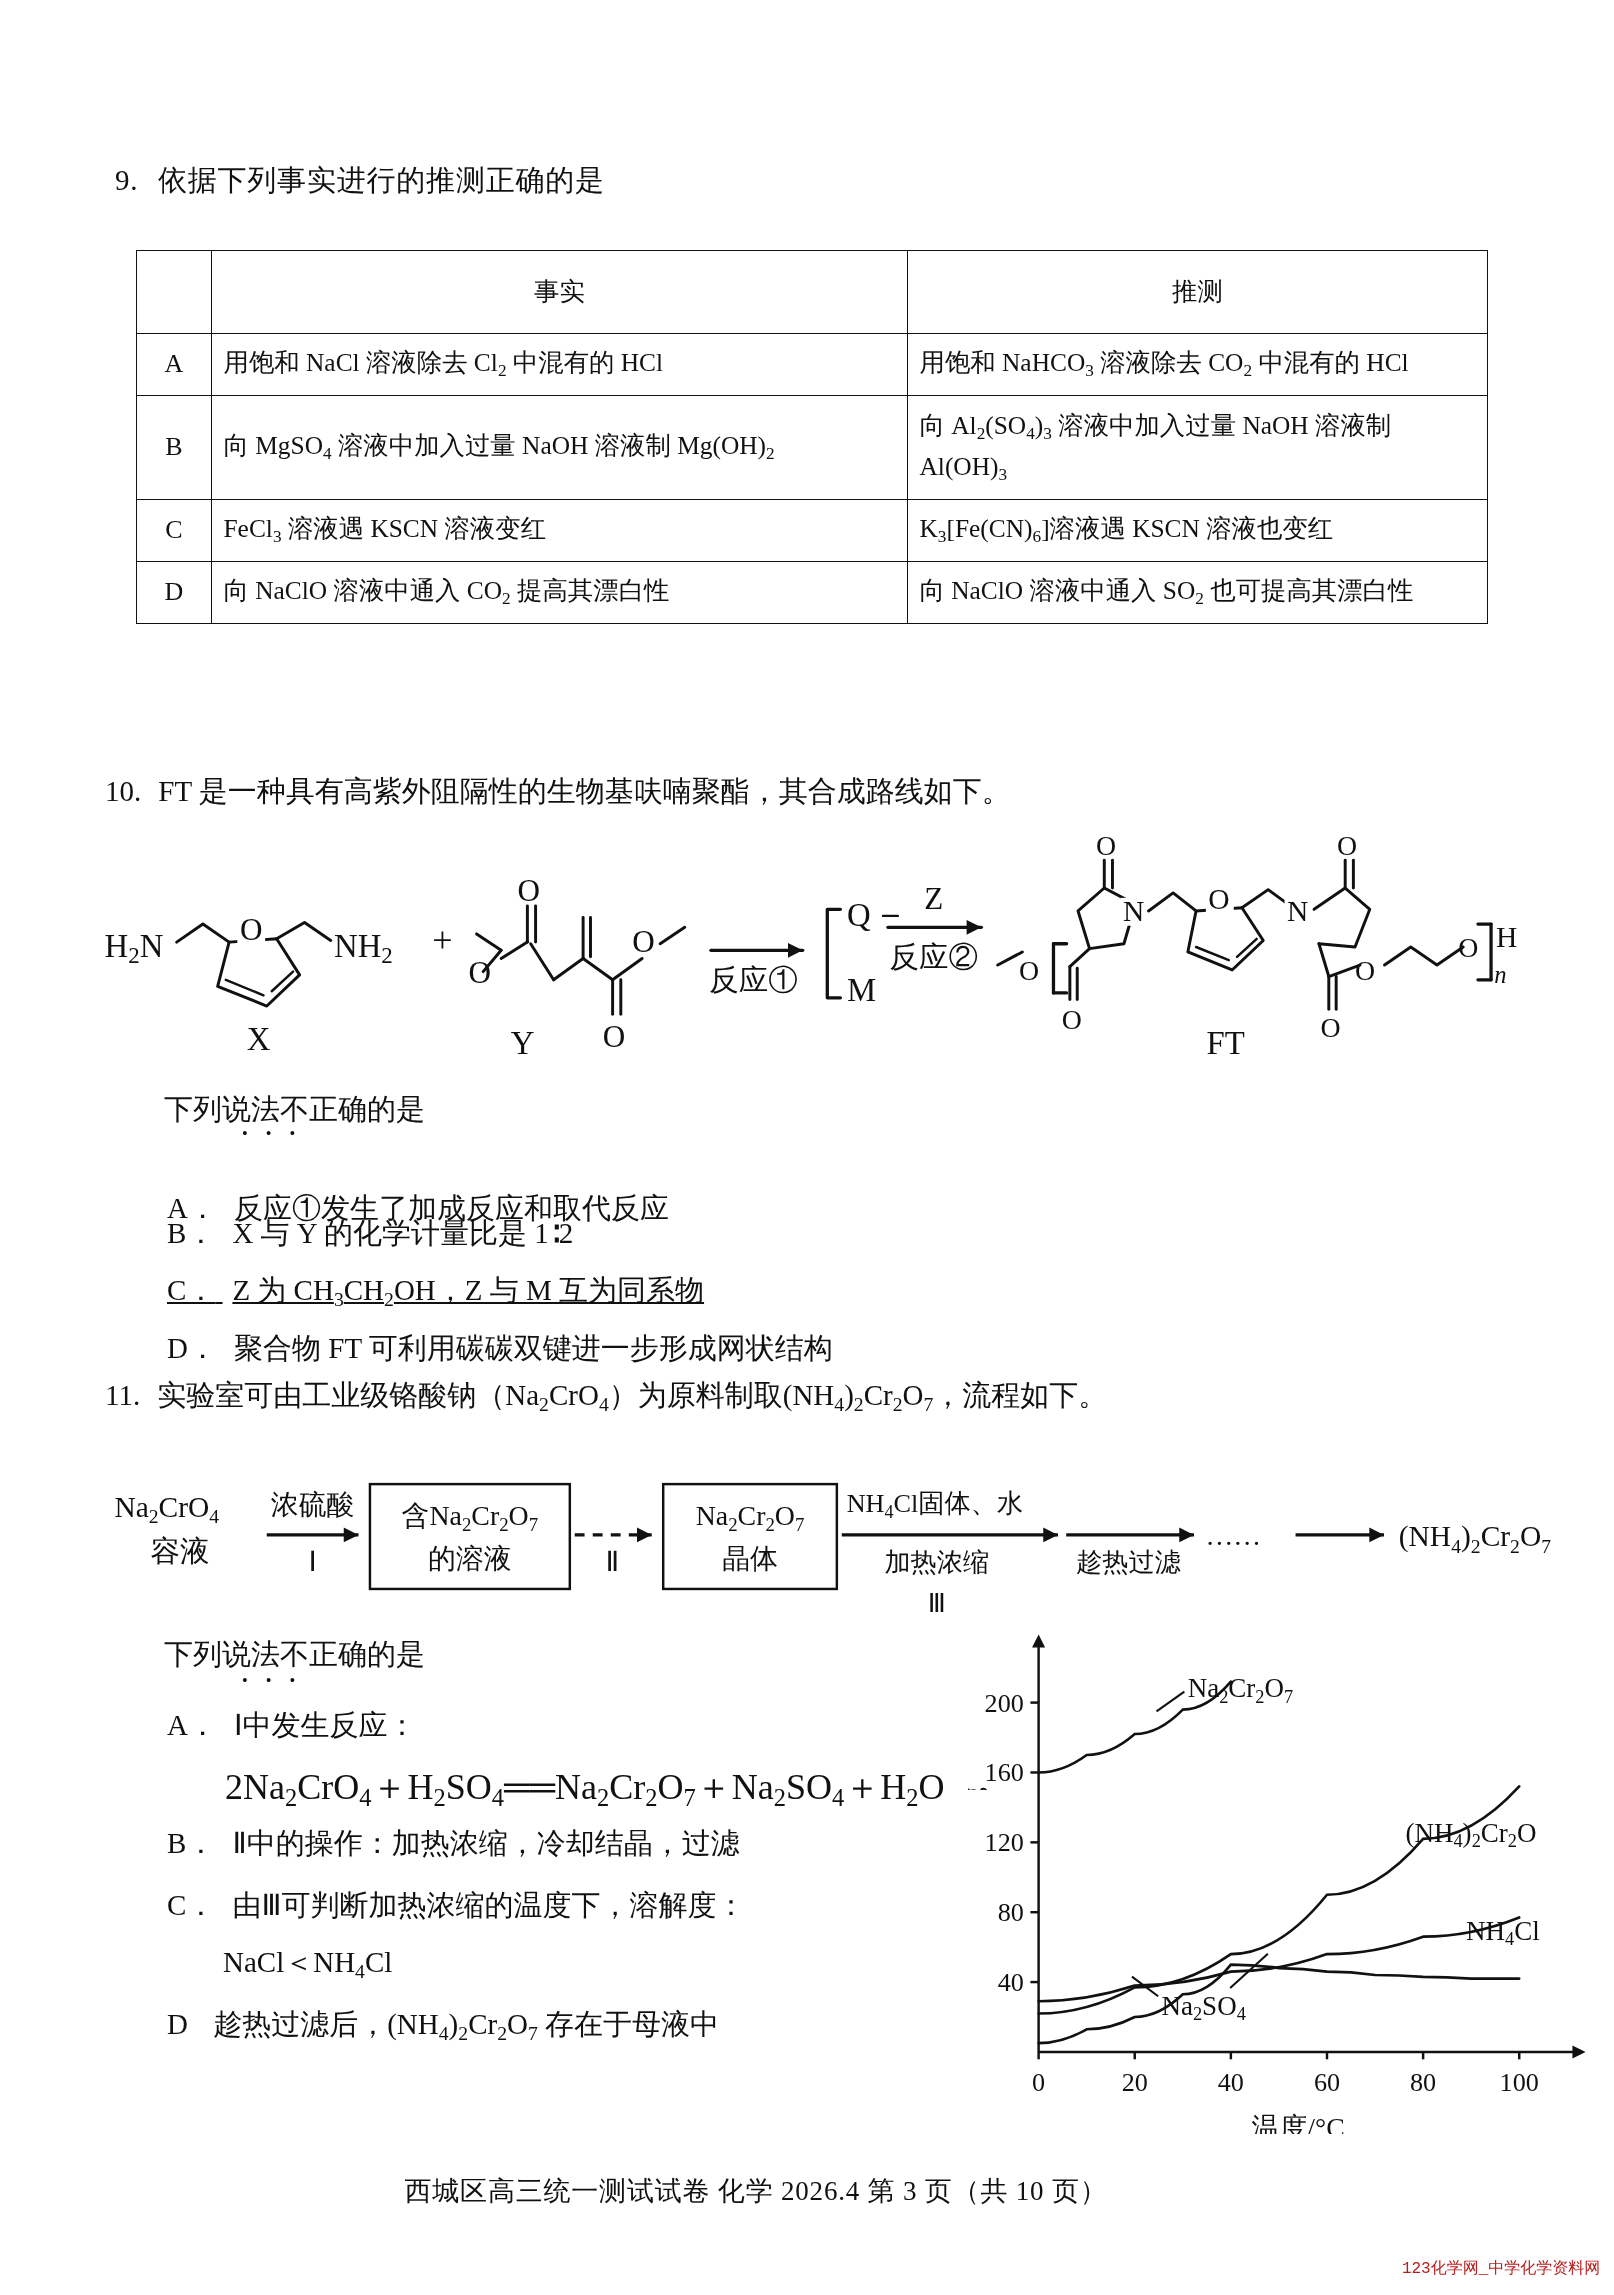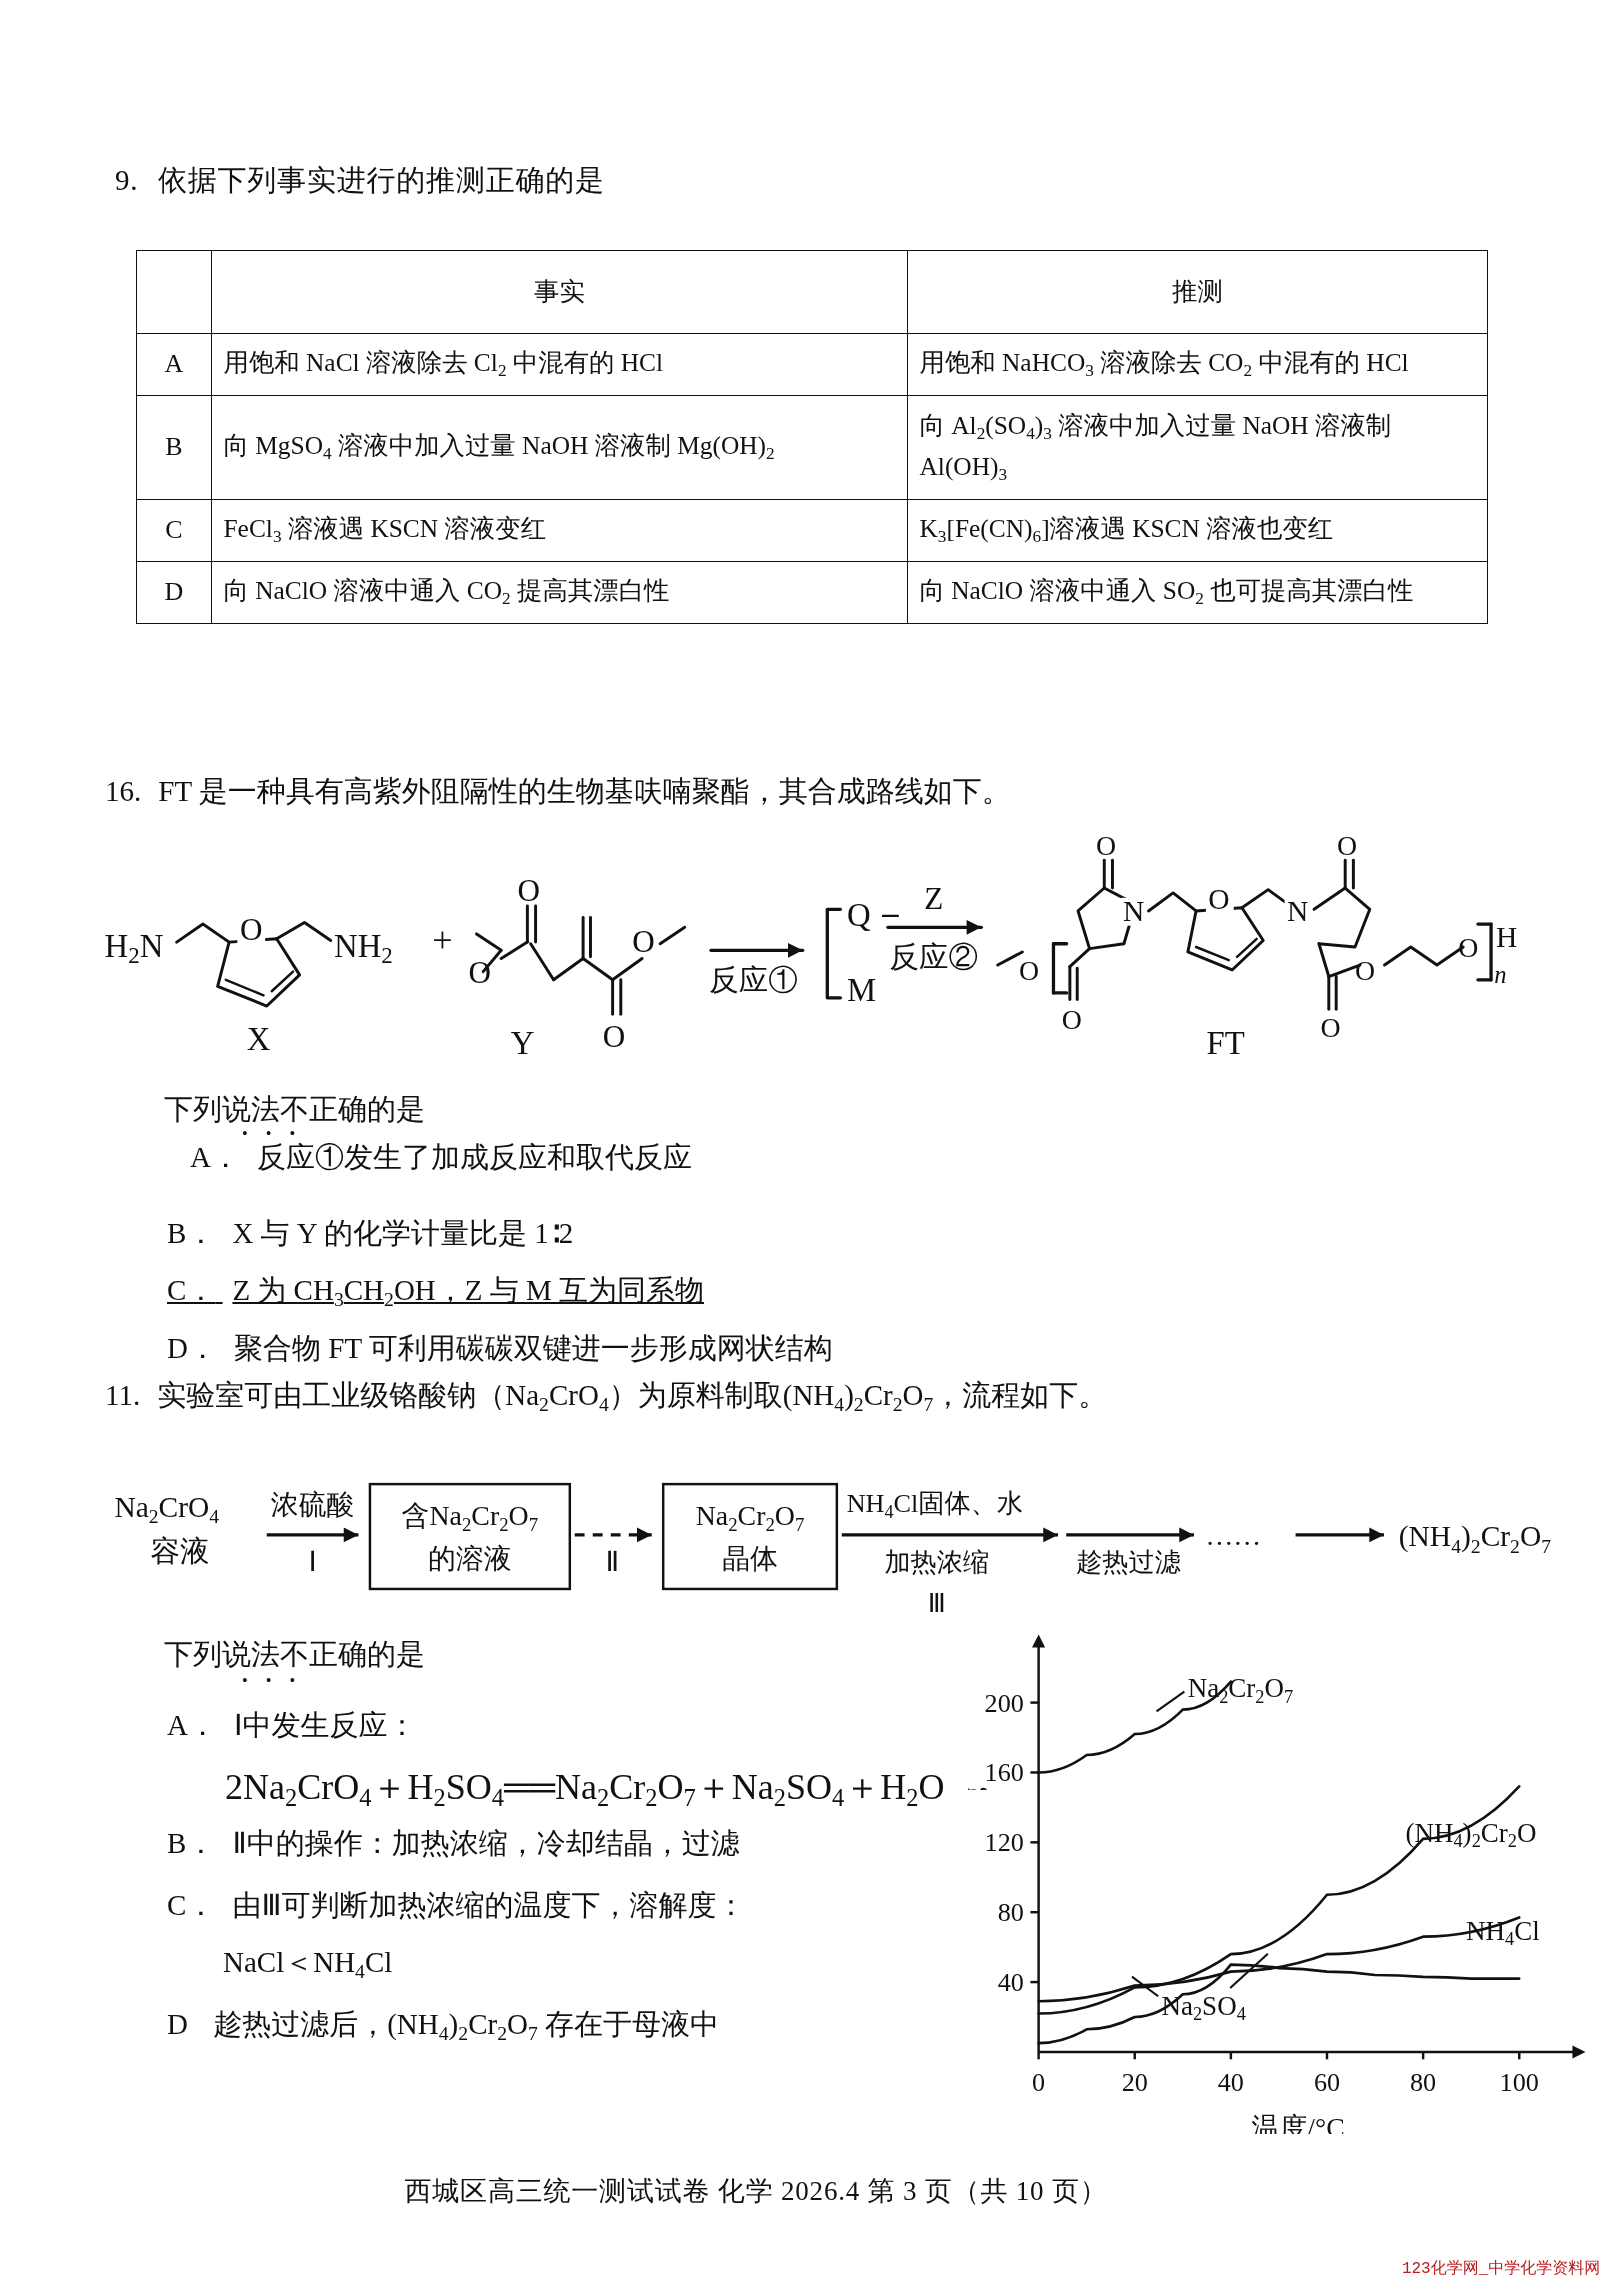--- a/index.html
+++ b/index.html
@@ -107,21 +107,21 @@
         </tr>
         <tr>
           <td class="c-label">D</td>
           <td class="c-fact">向 NaClO 溶液中通入 CO<sub>2</sub> 提高其漂白性</td>
           <td class="c-pred">向 NaClO 溶液中通入 SO<sub>2</sub> 也可提高其漂白性</td>
         </tr>
       </tbody>
   </table>
 
   <div id="q10-stem">
-    <span class="q-num">16.</span>
+    <span class="q-num">10.</span>
     <span style="margin-right:9.8px"></span>
     <span class="cn">FT 是一种具有高紫外阻隔性的生物基呋喃聚酯，其合成路线如下。</span>
   </div>
 
   <svg id="q10-scheme" viewBox="0 0 1800 290">
     <g fill="none" stroke="#111" stroke-width="3.6" stroke-linecap="round" stroke-linejoin="round">
 
       <text x="8" y="168" font-size="40" font-family="'Liberation Serif',serif" fill="#111" stroke="none">H<tspan font-size="28" dy="8">2</tspan><tspan dy="-8">N</tspan></text>
       <path d="M96 150 L128 128 L160 150"></path>
 
@@ -215,21 +215,21 @@
       <path d="M1700 196 L1684 196" stroke-width="4"></path>
       <text x="1706" y="156" font-size="36" font-family="'Liberation Serif',serif" fill="#111" stroke="none">H</text>
       <text x="1704" y="200" font-size="30" font-style="italic" font-family="'Liberation Serif',serif" fill="#111" stroke="none">n</text>
       <text x="1376" y="286" font-size="40" font-family="'Liberation Serif',serif" fill="#111" stroke="none" text-anchor="middle">FT</text>
     </g>
   </svg>
 
   <div id="q10-sub">下列说法不正确的是</div>
   <div class="emph-dots" style="left:242px; top:1124px;">•••</div>
 
-  <div class="opt" style="left:167px; top:1138px;margin-left:23px;">
+  <div class="opt" style="left:167px; top:1189px;">
     <span>A．</span>
     <span style="margin-right:9.8px"></span><span class="opt-text">反应①发生了加成反应和取代反应</span>
   </div>
   <div class="opt" style="left:167px; top:1214px;">
     <span>B．</span>
     <span style="margin-right:9.8px"></span><span class="opt-text">X 与 Y 的化学计量比是 1∶2</span>
   </div>
   <div class="opt" style="left:167px; top:1271px;text-decoration:underline;">
     <span>C．</span>
     <span style="margin-right:9.8px"></span><span class="opt-text">Z 为 CH<sub>3</sub>CH<sub>2</sub>OH，Z 与 M 互为同系物</span>

